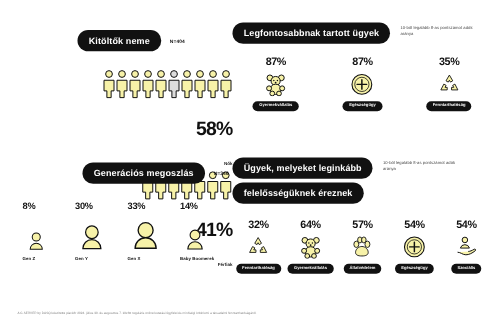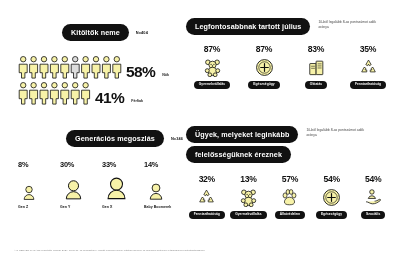--- a/index.html
+++ b/index.html
@@ -32,21 +32,21 @@
     font-size:3.3px; line-height:1.38; color:#444; font-weight:400;
     letter-spacing:.05px;
   }
 
   
   .left { position:absolute; left:14px; top:0; width:172px; height:232px; }
 
   .hdr-row { display:flex; align-items:center; gap:7px;margin-left:44px; }
 
   .gender-block { position:absolute; left:4px; top:55px; width:168px; }
-  .gender-row { display:flex; align-items:flex-end; gap:4px; }
+  .gender-row { display:flex; align-items:flex-end; gap:17px;flex-direction:column; }
   .fig-group { display:flex; align-items:flex-end; }
   .pctnum {
     font-size:15.5px; font-weight:800; letter-spacing:-0.6px; line-height:1;
   }
   .pcttag { font-size:3.6px; font-weight:700; color:#222; margin-left:3px; padding-bottom:1.6px; }
 
   .gen-block { position:absolute; left:4px; top:160px; width:168px; }
   .gen-grid { display:flex; gap:0; }
   .gen-item { width:42px; text-align:left; }
   .gen-pct { font-size:7.4px; font-weight:800; letter-spacing:-0.2px; }
@@ -238,21 +238,21 @@
         </div>
 
       </div>
     </div>
   </div>
 
   <div class="right">
 
     <div class="panel" style="position:absolute;left:0;top:18px;width:208px;">
       <div class="panel-hdr">
-        <span class="pill pill-lg">Legfontosabbnak tartott július</span>
+        <span class="pill pill-lg">Legfontosabbnak tartott ügyek</span>
         <span class="sub" style="width:62px;padding-top:2px;">10-ből legalább 8-as pontszámot adók aránya</span>
       </div>
 
       <div class="stats">
 
         <div class="stat">
           <div class="stat-pct">87%</div>
           <div class="stat-icon">
             <svg width="19" height="19" viewBox="0 0 24 24">
               <g stroke="#111" stroke-width="1" fill="#F7F2A8">
@@ -280,33 +280,20 @@
           <div class="stat-icon">
             <svg width="19" height="19" viewBox="0 0 24 24">
               <circle cx="12" cy="12" r="10" fill="#F7F2A8" stroke="#111" stroke-width="1.1"></circle>
               <circle cx="12" cy="12" r="7.2" fill="none" stroke="#111" stroke-width="0.8"></circle>
               <path d="M12 7.2v9.6M7.2 12h9.6" stroke="#111" stroke-width="1.5" stroke-linecap="round"></path>
             </svg>
           </div>
           <span class="pill pill-sm stat-lab">Egészségügy</span>
         </div>
 
-        <div class="stat">
-          <div class="stat-pct">83%</div>
-          <div class="stat-icon">
-            <svg width="19" height="19" viewBox="0 0 24 24">
-              <g stroke="#111" stroke-width="1" fill="#F7F2A8">
-                <rect x="3.5" y="7" width="8" height="14" rx="0.6"></rect>
-                <rect x="11.5" y="4" width="8.5" height="17" rx="0.6"></rect>
-              </g>
-              <path d="M5.2 10.4h4.8M5.2 13h4.8M13.4 7.4h5M13.4 10h5M13.4 12.6h5" stroke="#111" stroke-width="0.7"></path>
-            </svg>
-          </div>
-          <span class="pill pill-sm stat-lab">Oktatás</span>
-        </div>
 
         <div class="stat">
           <div class="stat-pct">35%</div>
           <div class="stat-icon">
             <svg width="19" height="19" viewBox="0 0 24 24">
               <g fill="#F7F2A8" stroke="#111" stroke-width="0.9" stroke-linejoin="round">
                 <path d="M12 2.6l3.4 5.8-2.3 1.3-1.1-1.9-1.1 1.9-2.3-1.3z"></path>
                 <path d="M3.4 17.6l3-5.9 2.3 1.3-1.1 2 2.2 0 0 2.6z"></path>
                 <path d="M20.6 17.6l-6.4 0 0-2.6 2.2 0-1.1-2 2.3-1.3z"></path>
               </g>
@@ -338,21 +325,21 @@
                 <path d="M12 2.6l3.4 5.8-2.3 1.3-1.1-1.9-1.1 1.9-2.3-1.3z"></path>
                 <path d="M3.4 17.6l3-5.9 2.3 1.3-1.1 2 2.2 0 0 2.6z"></path>
                 <path d="M20.6 17.6l-6.4 0 0-2.6 2.2 0-1.1-2 2.3-1.3z"></path>
               </g>
             </svg>
           </div>
           <span class="pill pill-sm stat-lab">Fenntarthatóság</span>
         </div>
 
         <div class="stat">
-          <div class="stat-pct">13%</div>
+          <div class="stat-pct">64%</div>
           <div class="stat-icon">
             <svg width="19" height="19" viewBox="0 0 24 24">
               <g stroke="#111" stroke-width="1" fill="#F7F2A8">
                 <circle cx="6.2" cy="5.4" r="2.9"></circle>
                   <circle cx="17.8" cy="5.4" r="2.9"></circle>
                 <circle cx="12" cy="8.6" r="4.6"></circle>
                 <ellipse cx="12" cy="17" rx="5.6" ry="5.2"></ellipse>
                 <circle cx="5.4" cy="16" r="2.5"></circle>
                   <circle cx="18.6" cy="16" r="2.5"></circle>
                 <circle cx="8.6" cy="21.2" r="2.4"></circle>

